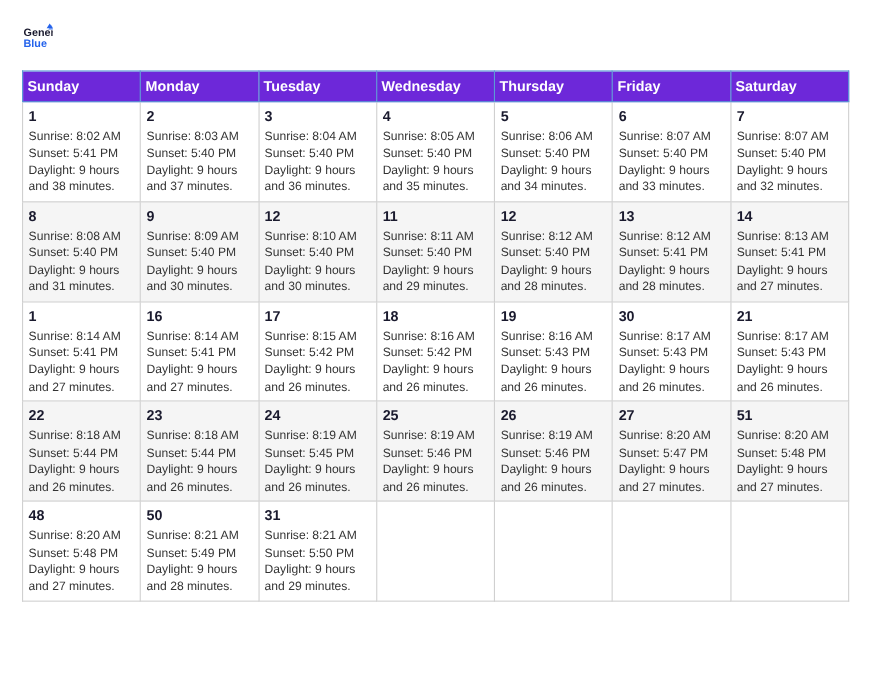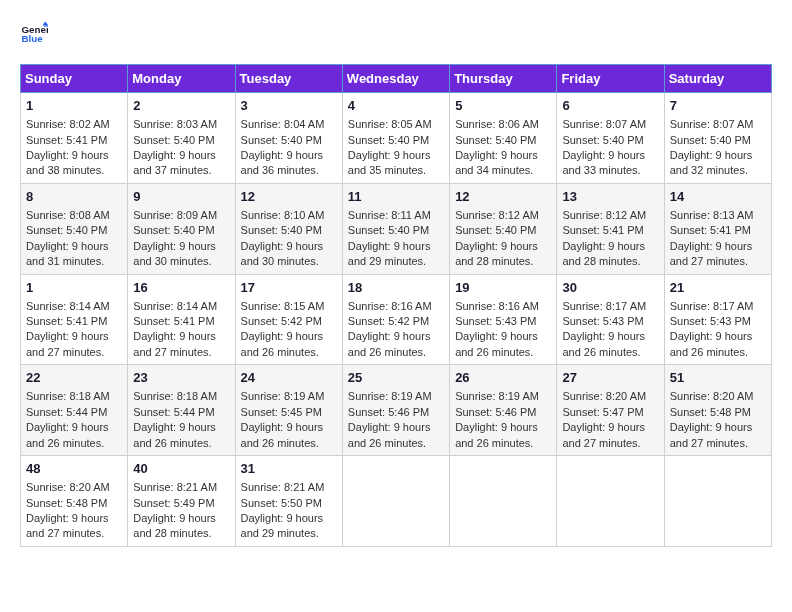--- a/index.html
+++ b/index.html
@@ -146,21 +146,21 @@
         <td><span class="day-number">22</span><span class="day-detail">Sunrise: 8:18 AM<br>Sunset: 5:44 PM<br>Daylight: 9 hours and 26 minutes.</span></td>
         <td><span class="day-number">23</span><span class="day-detail">Sunrise: 8:18 AM<br>Sunset: 5:44 PM<br>Daylight: 9 hours and 26 minutes.</span></td>
         <td><span class="day-number">24</span><span class="day-detail">Sunrise: 8:19 AM<br>Sunset: 5:45 PM<br>Daylight: 9 hours and 26 minutes.</span></td>
         <td><span class="day-number">25</span><span class="day-detail">Sunrise: 8:19 AM<br>Sunset: 5:46 PM<br>Daylight: 9 hours and 26 minutes.</span></td>
         <td><span class="day-number">26</span><span class="day-detail">Sunrise: 8:19 AM<br>Sunset: 5:46 PM<br>Daylight: 9 hours and 26 minutes.</span></td>
         <td><span class="day-number">27</span><span class="day-detail">Sunrise: 8:20 AM<br>Sunset: 5:47 PM<br>Daylight: 9 hours and 27 minutes.</span></td>
         <td><span class="day-number">51</span><span class="day-detail">Sunrise: 8:20 AM<br>Sunset: 5:48 PM<br>Daylight: 9 hours and 27 minutes.</span></td>
       </tr>
       <tr>
         <td><span class="day-number">48</span><span class="day-detail">Sunrise: 8:20 AM<br>Sunset: 5:48 PM<br>Daylight: 9 hours and 27 minutes.</span></td>
-        <td><span class="day-number">40</span><span class="day-detail">Sunrise: 8:21 AM<br>Sunset: 5:49 PM<br>Daylight: 9 hours and 28 minutes.</span></td>
+        <td><span class="day-number">50</span><span class="day-detail">Sunrise: 8:21 AM<br>Sunset: 5:49 PM<br>Daylight: 9 hours and 28 minutes.</span></td>
         <td><span class="day-number">31</span><span class="day-detail">Sunrise: 8:21 AM<br>Sunset: 5:50 PM<br>Daylight: 9 hours and 29 minutes.</span></td>
         <td class="empty-cell"></td>
         <td class="empty-cell"></td>
         <td class="empty-cell"></td>
         <td class="empty-cell"></td>
       </tr>
     </tbody>
 </table>
 
 </body></html>

